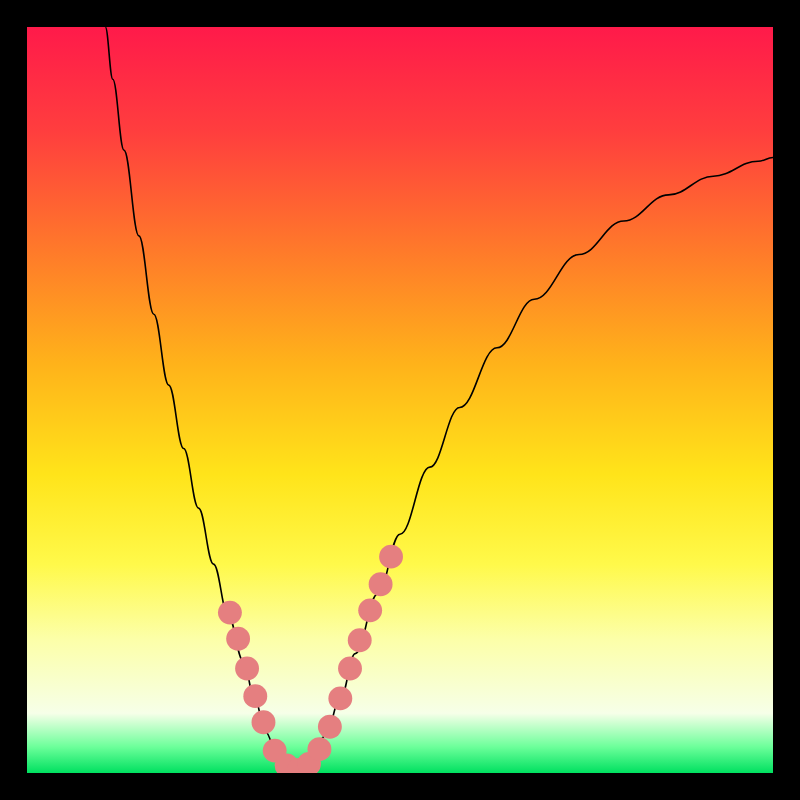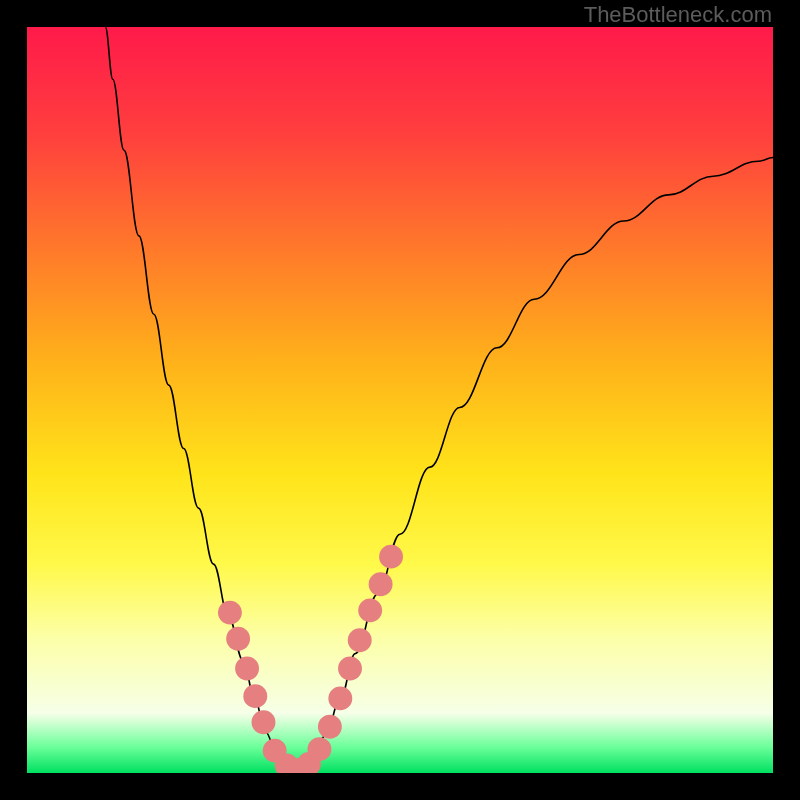--- a/index.html
+++ b/index.html
@@ -37,21 +37,20 @@
     letter-spacing: 0;
   }
   svg {
     display: block;
   }
 </style>
 </head>
 <body>
 
 <div class="frame">
-  <div class="watermark">TheBottleneck.com</div>
   <div class="plot">
     <svg id="chart-svg" width="746" height="746" viewBox="0 0 746 746" preserveAspectRatio="none">
       <defs>
         <linearGradient id="bg-grad" x1="0" y1="0" x2="0" y2="1">
             <stop offset="0.00%" stop-color="#ff1a4a"></stop>
             <stop offset="14.00%" stop-color="#ff3e3e"></stop>
             <stop offset="30.00%" stop-color="#ff7a2a"></stop>
             <stop offset="45.00%" stop-color="#ffb21a"></stop>
             <stop offset="60.00%" stop-color="#ffe41a"></stop>
             <stop offset="72.00%" stop-color="#fff94a"></stop>

